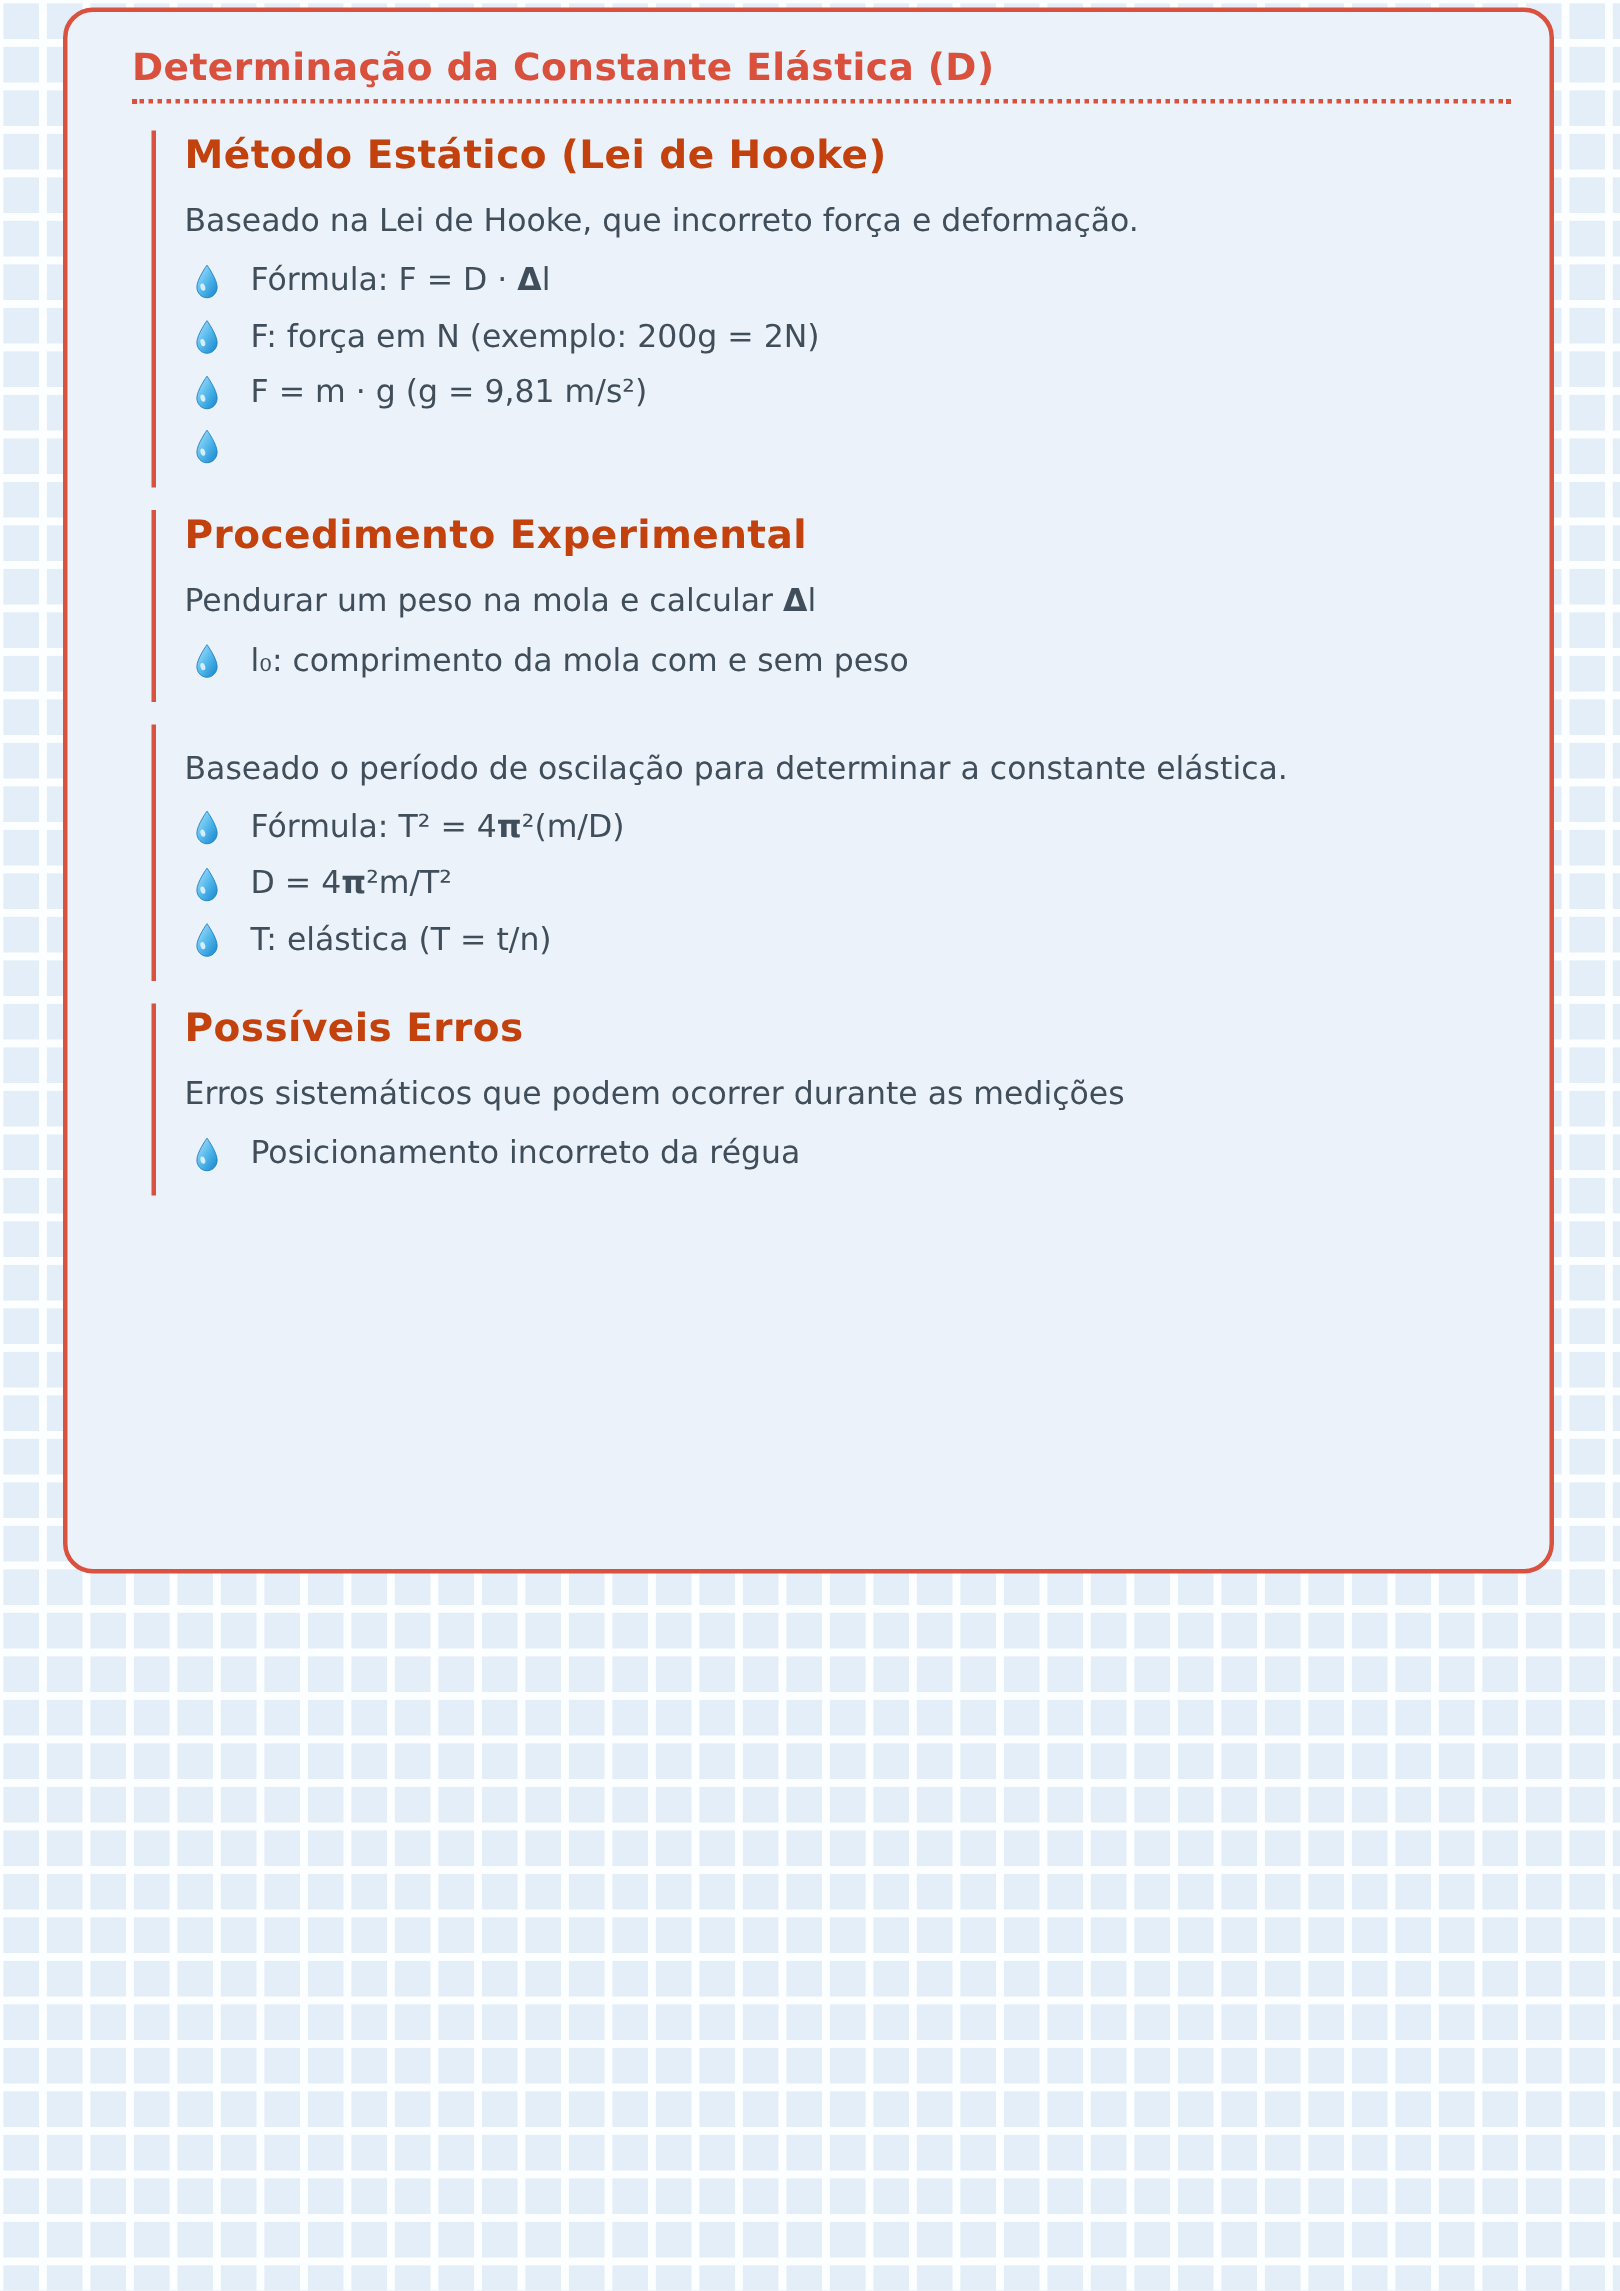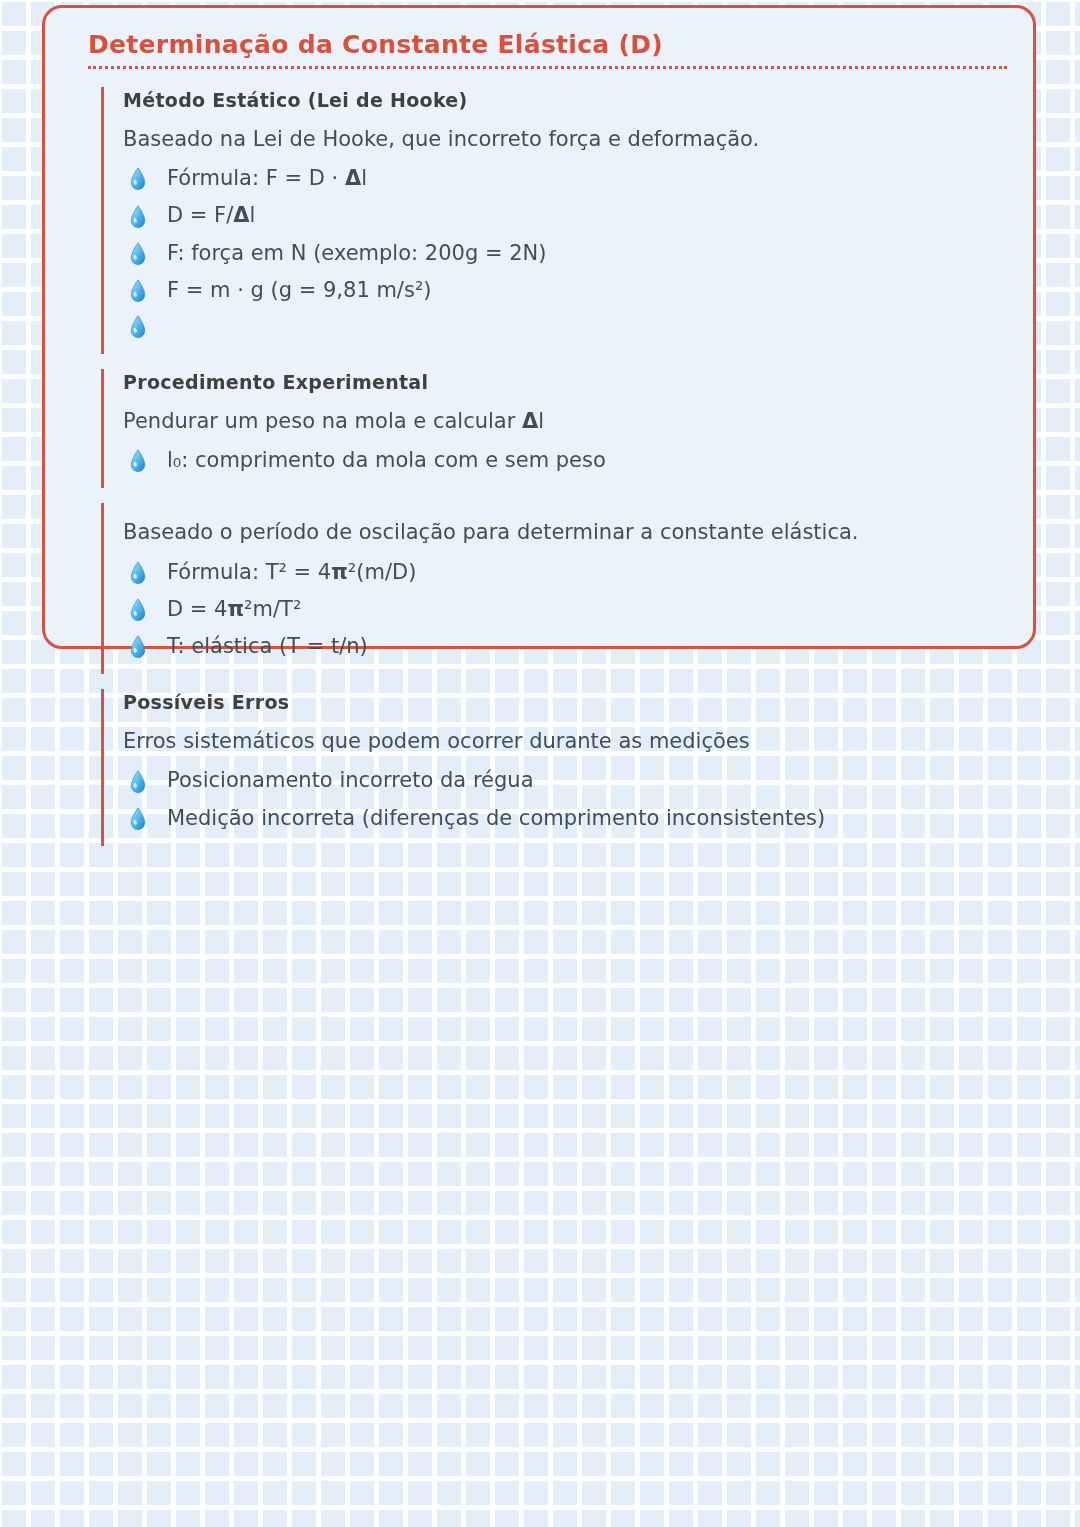--- a/index.html
+++ b/index.html
@@ -17,21 +17,21 @@
       linear-gradient(to bottom, #fcfeff 5px, transparent 5px);
     background-size: 29px 29px;
     background-position: -3px -3px;
   }
 
   .note-card {
     position: absolute;
     left: 42px;
     top: 5px;
     width: 994px;
-    height: 644px;
+    height: 1044px;
     background: #ecf2f9;
     border: 3px solid #d9513f;
     border-radius: 20px;
     padding: 22px 24px 0 23px;
     color: #3f4e5a;
   }
 
   .note-title {
     margin-left: 20px;
     font-size: 25px;
@@ -50,23 +50,23 @@
   .sections { margin-top: 18px; }
 
   .section {
     margin-left: 33px;
     border-left: 3px solid #d9513f;
     padding: 2px 0 4px 19px;
     margin-bottom: 15px;
   }
 
   .section-heading {
-    font-size: 19px;
+    font-size: 26px;
     font-weight: bold;
-    color: #404040;
+    color: #c2410c;
     line-height: 1.2;
     letter-spacing: 0.3px;
   }
 
   .section-intro {
     margin: 14px 0 0 0;
     font-size: 21px;
     line-height: 1.25;
   }
 
@@ -110,34 +110,20 @@
           <stop offset="0.5" stop-color="#54b9ec"></stop>
           <stop offset="1" stop-color="#1583cc"></stop>
         </linearGradient>
       </defs>
       <path d="M12 1 C12 1 3 13.5 3 20.5 C3 25.8 7 30 12 30 C17 30 21 25.8 21 20.5 C21 13.5 12 1 12 1 Z" fill="url(#dropGrad)" stroke="#1d7fc4" stroke-width="0.8"></path>
       <ellipse cx="8.3" cy="20.5" rx="2.1" ry="3.3" fill="#eaf7ff" opacity="0.85" transform="rotate(-16 8.3 20.5)"></ellipse>
     </svg>
     <span class="bullet-text">Fórmula: F = D · <b>Δ</b>l</span>
   </div>
 
-  <div class="bullet-item">
-    <svg class="drop-icon" viewBox="0 0 24 32" aria-hidden="true">
-      <defs>
-        <linearGradient id="dropGrad" x1="0" y1="0" x2="1" y2="1">
-          <stop offset="0" stop-color="#b5e4f9"></stop>
-          <stop offset="0.5" stop-color="#54b9ec"></stop>
-          <stop offset="1" stop-color="#1583cc"></stop>
-        </linearGradient>
-      </defs>
-      <path d="M12 1 C12 1 3 13.5 3 20.5 C3 25.8 7 30 12 30 C17 30 21 25.8 21 20.5 C21 13.5 12 1 12 1 Z" fill="url(#dropGrad)" stroke="#1d7fc4" stroke-width="0.8"></path>
-      <ellipse cx="8.3" cy="20.5" rx="2.1" ry="3.3" fill="#eaf7ff" opacity="0.85" transform="rotate(-16 8.3 20.5)"></ellipse>
-    </svg>
-    <span class="bullet-text">D = F/<b>Δ</b>l</span>
-  </div>
 
   <div class="bullet-item">
     <svg class="drop-icon" viewBox="0 0 24 32" aria-hidden="true">
       <defs>
         <linearGradient id="dropGrad" x1="0" y1="0" x2="1" y2="1">
           <stop offset="0" stop-color="#b5e4f9"></stop>
           <stop offset="0.5" stop-color="#54b9ec"></stop>
           <stop offset="1" stop-color="#1583cc"></stop>
         </linearGradient>
       </defs>
@@ -261,30 +247,16 @@
           <stop offset="0.5" stop-color="#54b9ec"></stop>
           <stop offset="1" stop-color="#1583cc"></stop>
         </linearGradient>
       </defs>
       <path d="M12 1 C12 1 3 13.5 3 20.5 C3 25.8 7 30 12 30 C17 30 21 25.8 21 20.5 C21 13.5 12 1 12 1 Z" fill="url(#dropGrad)" stroke="#1d7fc4" stroke-width="0.8"></path>
       <ellipse cx="8.3" cy="20.5" rx="2.1" ry="3.3" fill="#eaf7ff" opacity="0.85" transform="rotate(-16 8.3 20.5)"></ellipse>
     </svg>
     <span class="bullet-text">Posicionamento incorreto da régua</span>
   </div>
 
-  <div class="bullet-item">
-    <svg class="drop-icon" viewBox="0 0 24 32" aria-hidden="true">
-      <defs>
-        <linearGradient id="dropGrad" x1="0" y1="0" x2="1" y2="1">
-          <stop offset="0" stop-color="#b5e4f9"></stop>
-          <stop offset="0.5" stop-color="#54b9ec"></stop>
-          <stop offset="1" stop-color="#1583cc"></stop>
-        </linearGradient>
-      </defs>
-      <path d="M12 1 C12 1 3 13.5 3 20.5 C3 25.8 7 30 12 30 C17 30 21 25.8 21 20.5 C21 13.5 12 1 12 1 Z" fill="url(#dropGrad)" stroke="#1d7fc4" stroke-width="0.8"></path>
-      <ellipse cx="8.3" cy="20.5" rx="2.1" ry="3.3" fill="#eaf7ff" opacity="0.85" transform="rotate(-16 8.3 20.5)"></ellipse>
-    </svg>
-    <span class="bullet-text">Medição incorreta (diferenças de comprimento inconsistentes)</span>
-  </div>
 </div>
   </div>
 </div>
 </div>
 
 </body></html>

